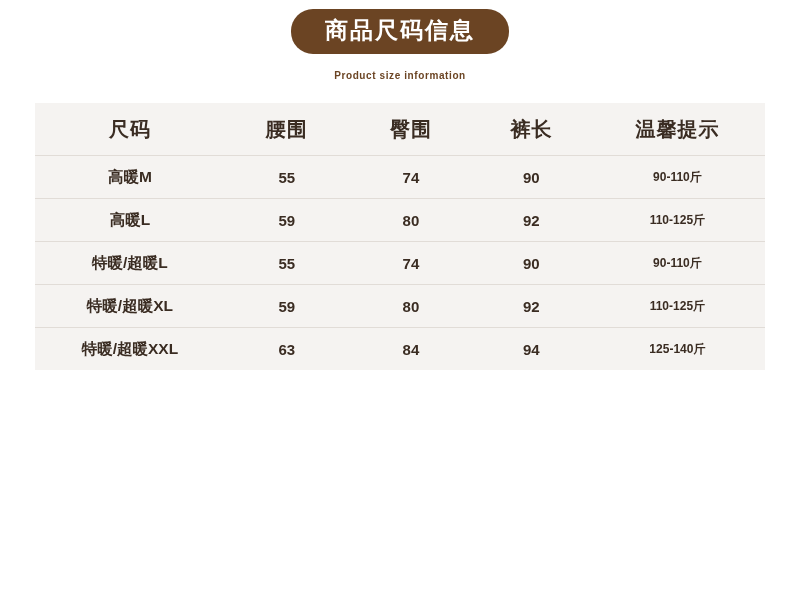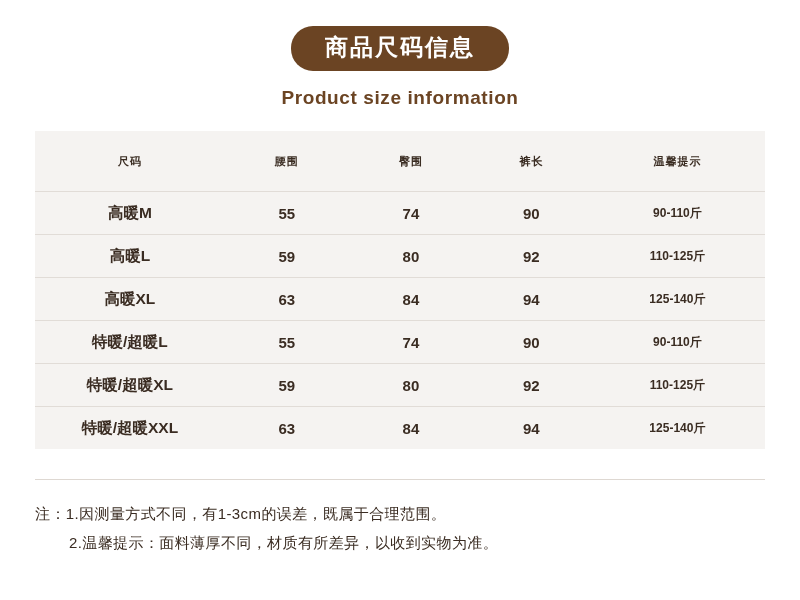--- a/index.html
+++ b/index.html
@@ -19,36 +19,36 @@
     width: 800px;
     height: 600px;
     background: #ffffff;
     box-sizing: border-box;
   }
 
   
   .title-wrap {
     display: flex;
     justify-content: center;
-    margin-top: 26px;
+    margin-top: 9px;
   }
   .title-pill {
     background: #6b4423;
     color: #ffffff;
     border-radius: 22px;
     padding: 9px 34px 11px 34px;
     font-size: 23px;
     font-weight: bold;
     letter-spacing: 2px;
     line-height: 1.1;
   }
   .subtitle {
     text-align: center;
     margin-top: 16px;
-    font-size: 19px;
+    font-size: 10px;
     font-weight: bold;
     color: #6b4423;
     letter-spacing: 0.6px;
   }
 
   
   .table-wrap {
     margin: 22px 35px 0 35px;
     background: #f5f3f1;
   }
@@ -60,23 +60,23 @@
   table.size-table th,
   table.size-table td {
     text-align: center;
     vertical-align: middle;
     font-size: 15px;
     color: #3a2c22;
     padding: 0;
     height: 42px;
   }
   table.size-table thead th {
-    font-size: 11px;
+    font-size: 20px;
     font-weight: bold;
-    height: 60px;
+    height: 52px;
     letter-spacing: 1px;
   }
   table.size-table tbody tr {
     border-top: 1px solid #e1dcd7;
     padding-left: 48px;
   }
   table.size-table tbody td.label-cell {
     font-weight: bold;
     font-size: 15.5px;
   }
@@ -149,27 +149,20 @@
           <td class="weight-cell">90-110斤</td>
         </tr>
         <tr>
           <td class="label-cell">高暖L</td>
           <td class="num-cell">59</td>
           <td class="num-cell">80</td>
           <td class="num-cell">92</td>
           <td class="weight-cell">110-125斤</td>
         </tr>
         <tr>
-          <td class="label-cell">高暖XL</td>
-          <td class="num-cell">63</td>
-          <td class="num-cell">84</td>
-          <td class="num-cell">94</td>
-          <td class="weight-cell">125-140斤</td>
-        </tr>
-        <tr>
           <td class="label-cell">特暖/超暖L</td>
           <td class="num-cell">55</td>
           <td class="num-cell">74</td>
           <td class="num-cell">90</td>
           <td class="weight-cell">90-110斤</td>
         </tr>
         <tr>
           <td class="label-cell">特暖/超暖XL</td>
           <td class="num-cell">59</td>
           <td class="num-cell">80</td>
@@ -180,18 +173,14 @@
           <td class="label-cell">特暖/超暖XXL</td>
           <td class="num-cell">63</td>
           <td class="num-cell">84</td>
           <td class="num-cell">94</td>
           <td class="weight-cell">125-140斤</td>
         </tr>
       </tbody>
     </table>
   </div>
 
-  <div class="notes">
-    <div class="note-line">注：1.因测量方式不同，有1-3cm的误差，既属于合理范围。</div>
-    <div class="note-line indent">2.温馨提示：面料薄厚不同，材质有所差异，以收到实物为准。</div>
-  </div>
 
 </div>
 
 </body></html>

